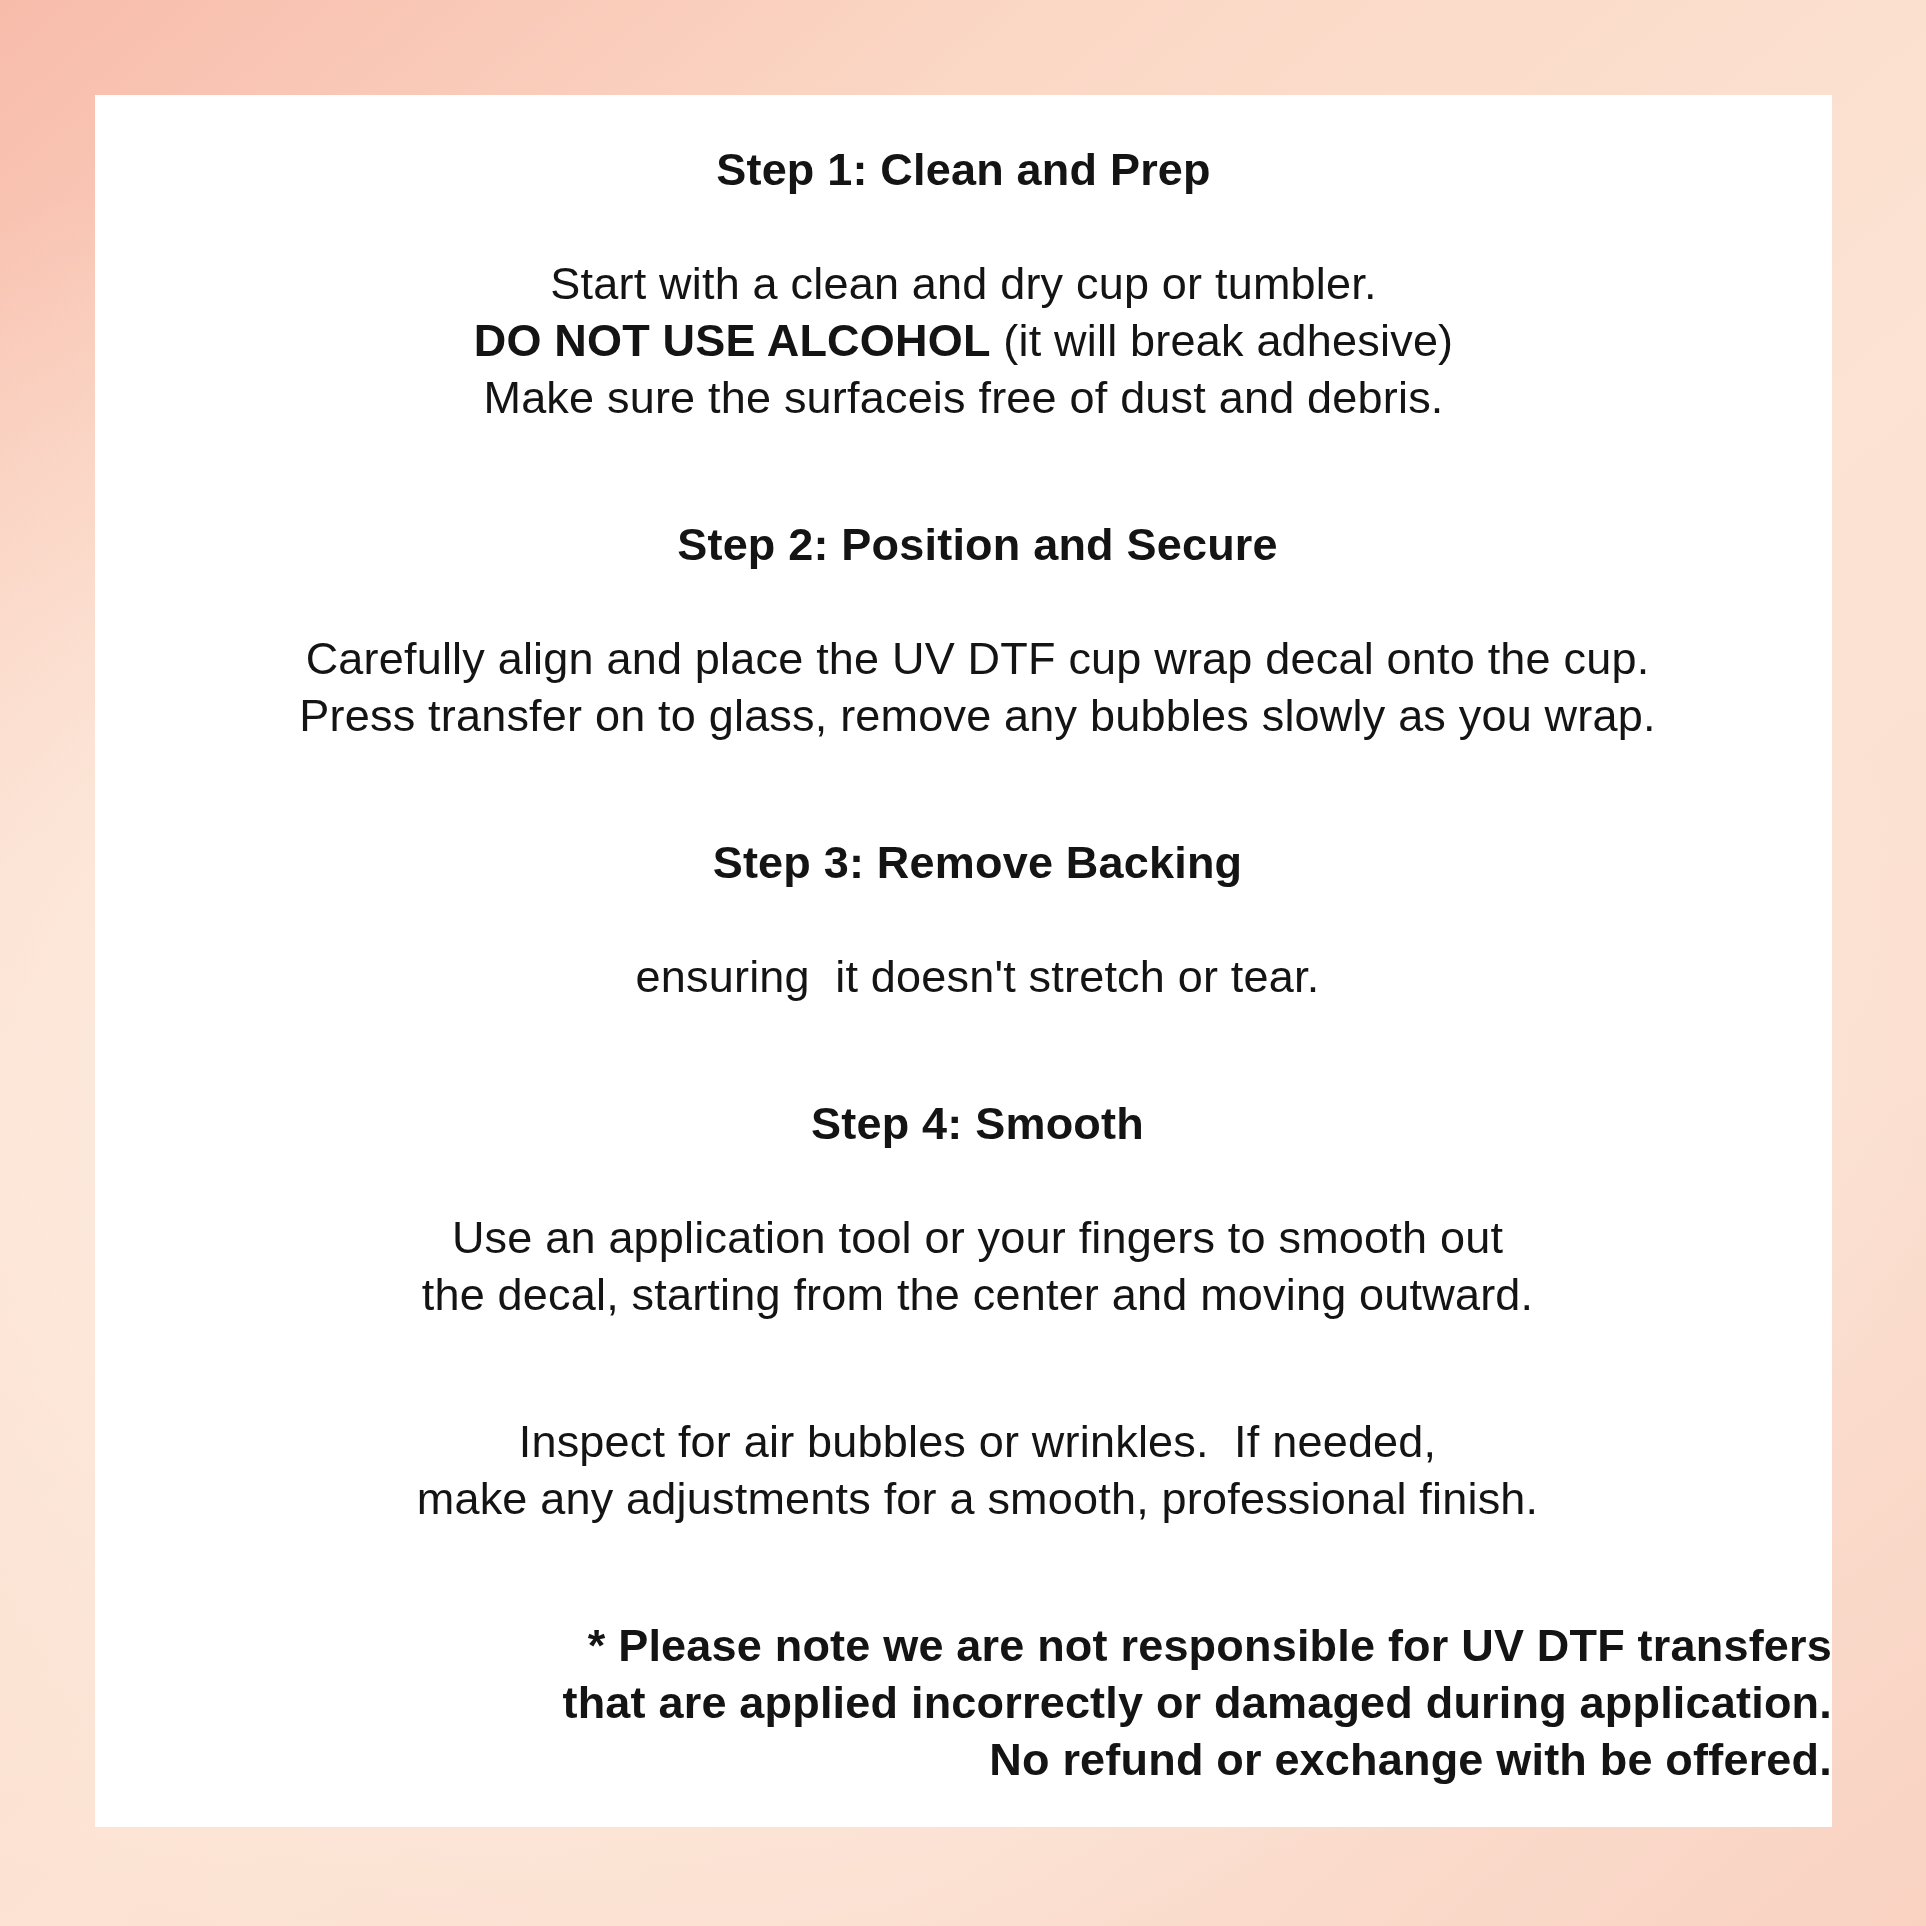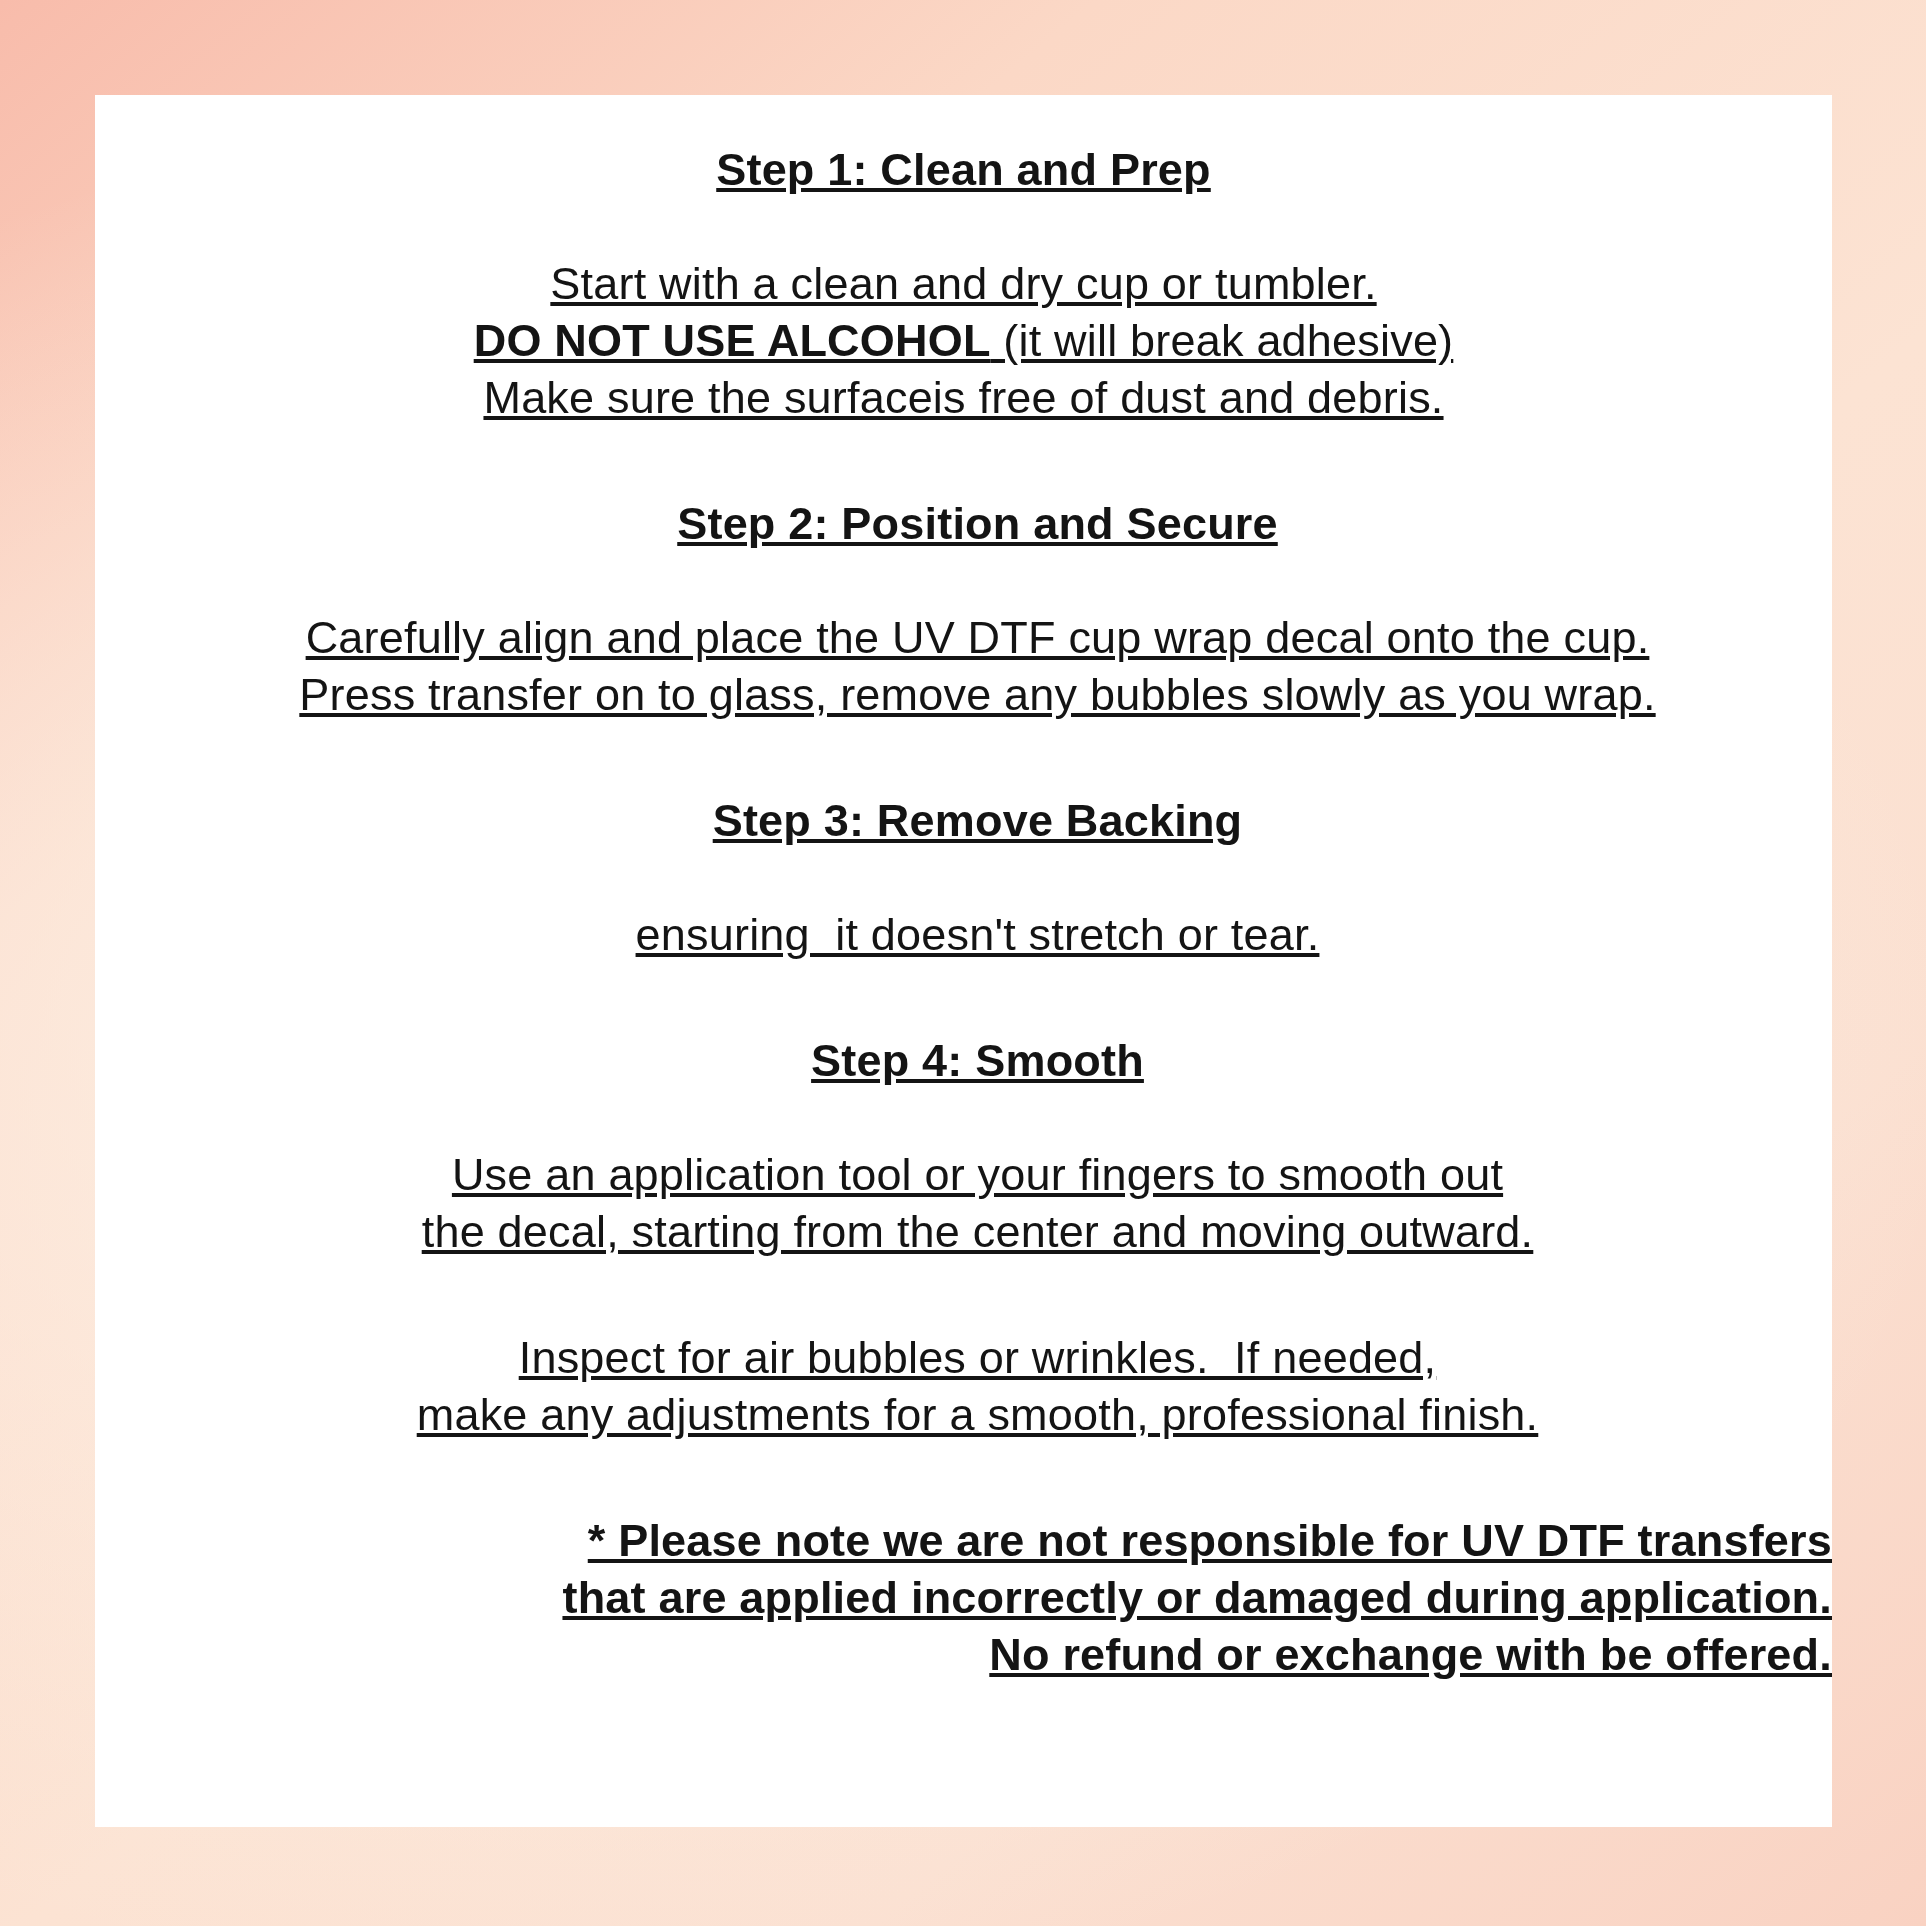--- a/index.html
+++ b/index.html
@@ -32,28 +32,27 @@
     padding-top: 46px;
     box-sizing: border-box;
   }
   .title, .line {
     margin: 0;
     text-align: center;
     font-size: 45px;
     line-height: 57px;
     white-space: pre-wrap;
     letter-spacing: 0.2px;
-    text-decoration: underline;
   }
   .title {
     font-weight: bold;
     margin-bottom: 57px;
   }
   section + section {
-    margin-top: 69px;
+    margin-top: 90px;
     padding-left: 28px;
   }
   .disclaimer .line {
     font-weight: bold;
     text-align: right;
   }
   .warning-bold {
     font-weight: bold;
   }
 </style>

